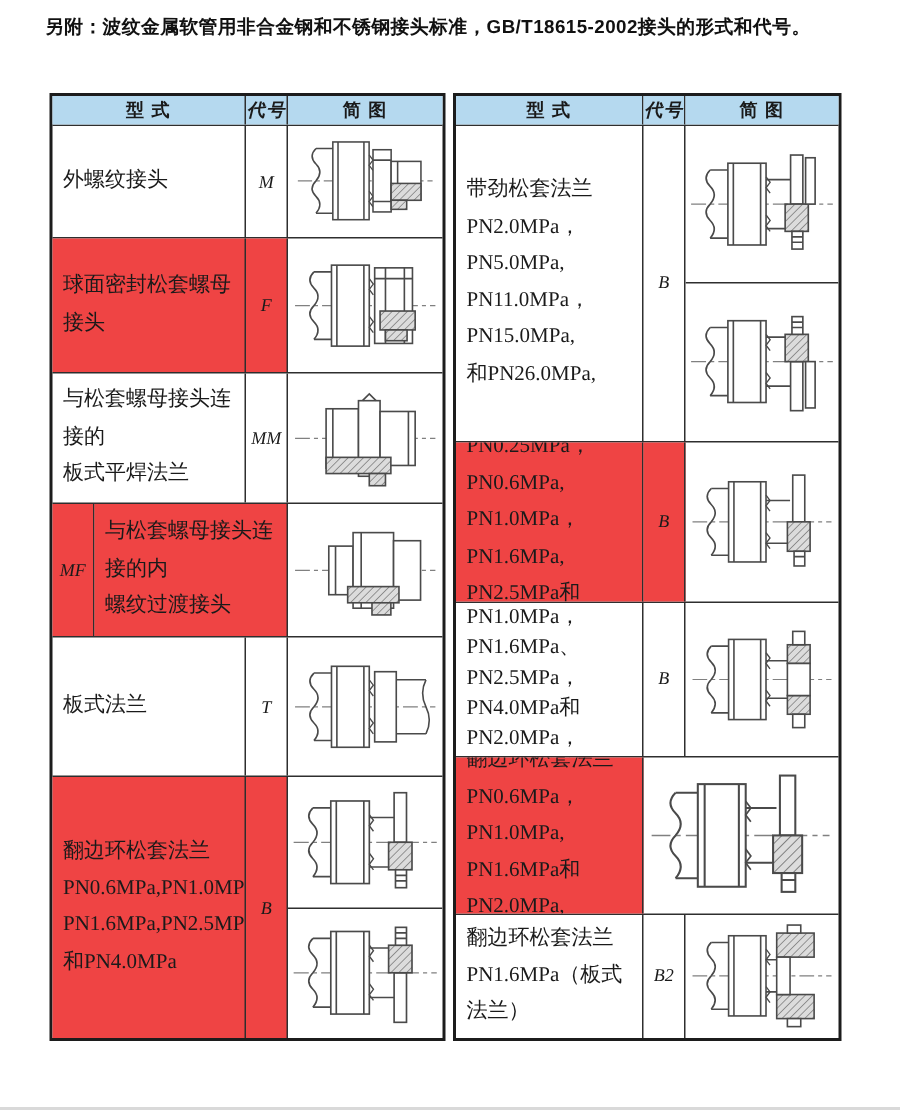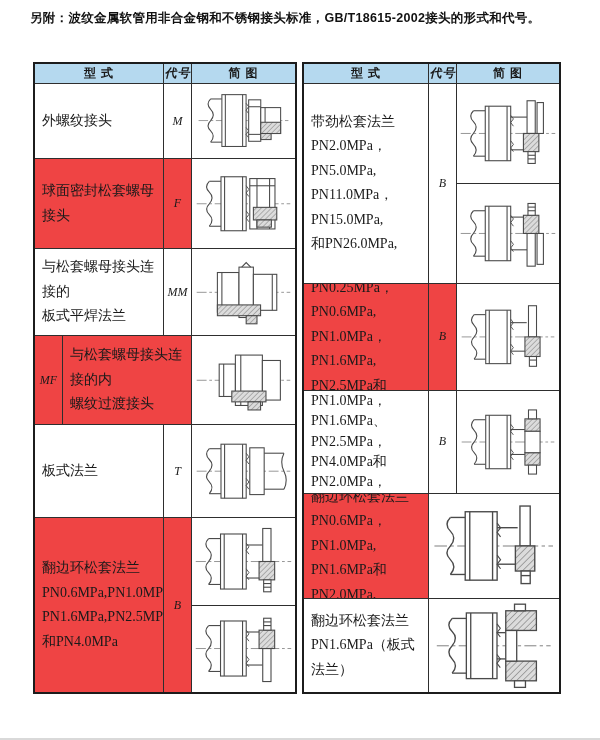--- a/index.html
+++ b/index.html
@@ -329,20 +329,21 @@
           <use href="#centerline"></use>
             <use href="#hose"></use>
             <use href="#weldflange"></use>
         </svg>
       </div>
     </div>
 
     <div class="tr" style="height:97px">
       <div class="td c-type">翻边环松套法兰
 PN1.6MPa（板式法兰）</div>
+      <div class="td c-code">B2</div>
       <div class="td c-diag">
         <svg class="diag" viewBox="0 0 110 80">
           <use href="#centerline"></use>
             <use href="#hose"></use>
             <use href="#b2-ring"></use>
         </svg>
       </div>
     </div>
   </div>
 

